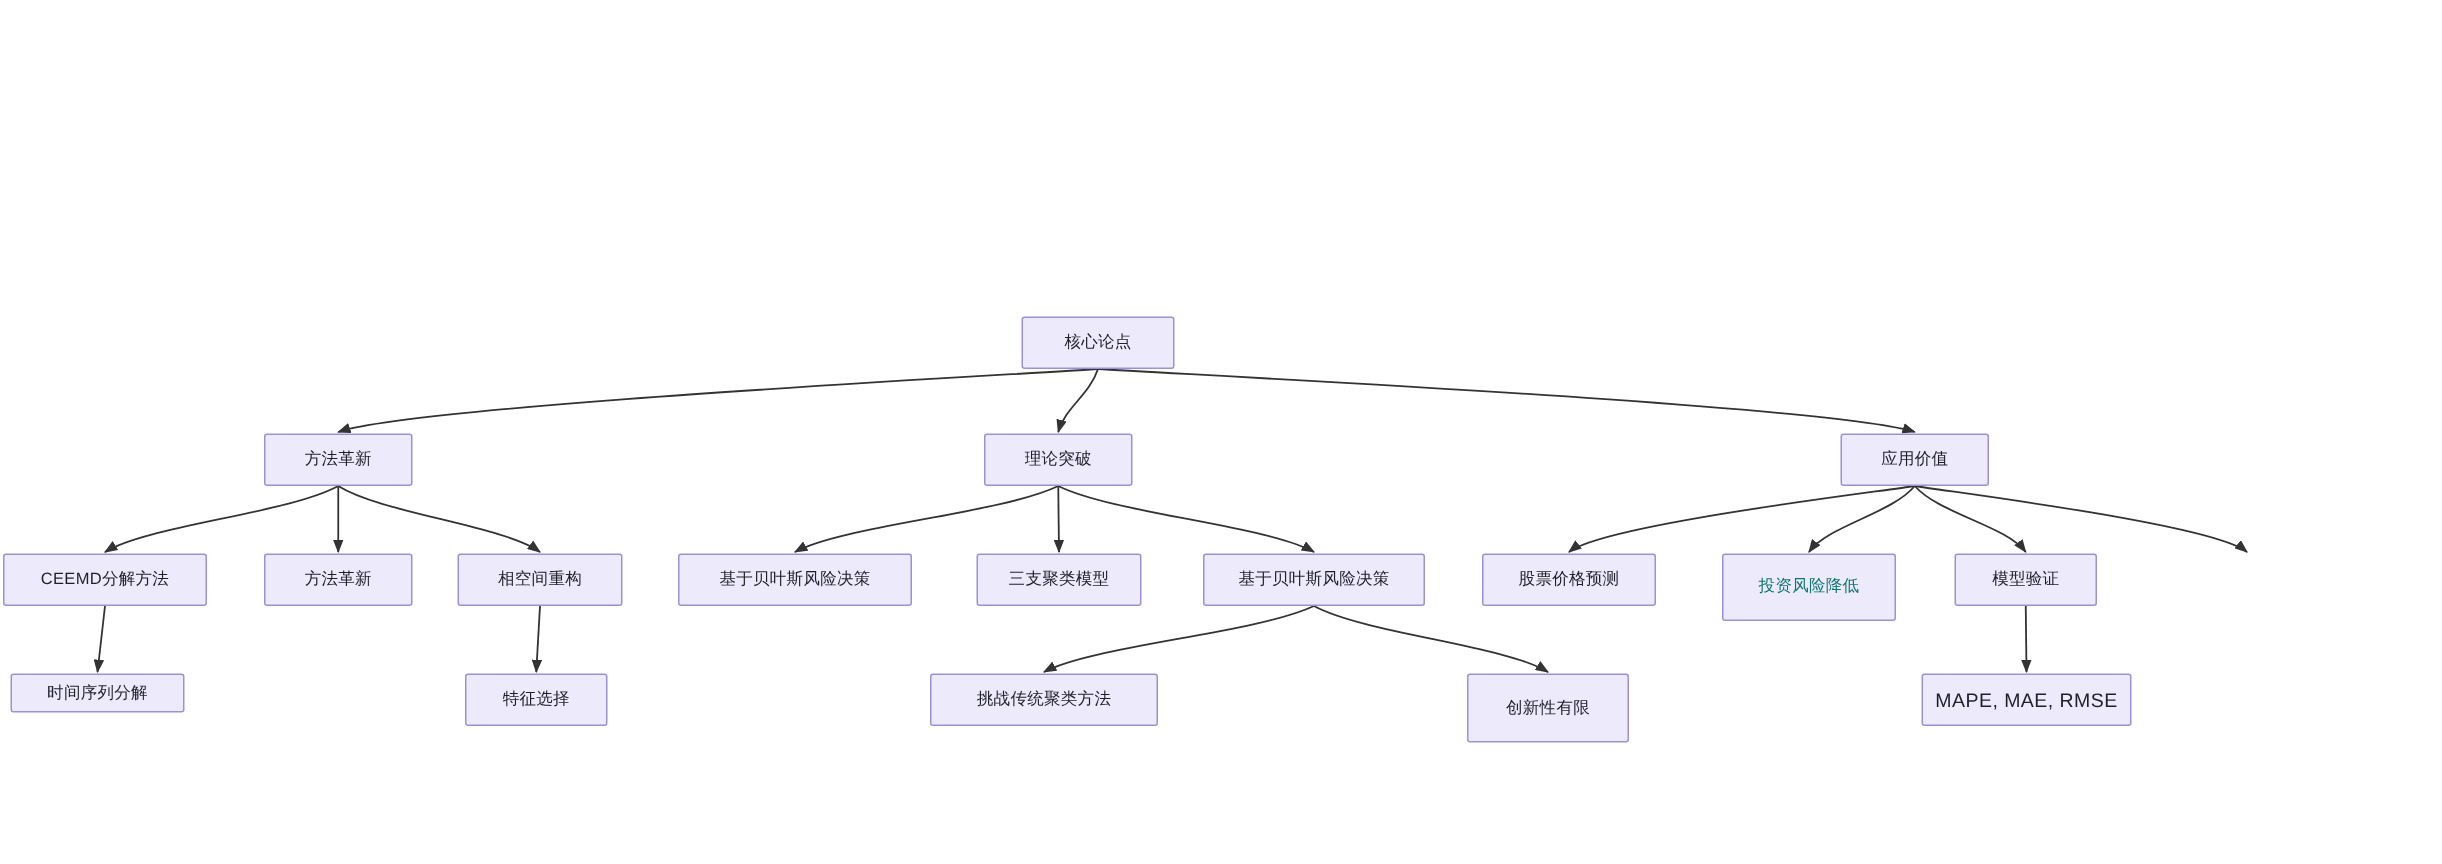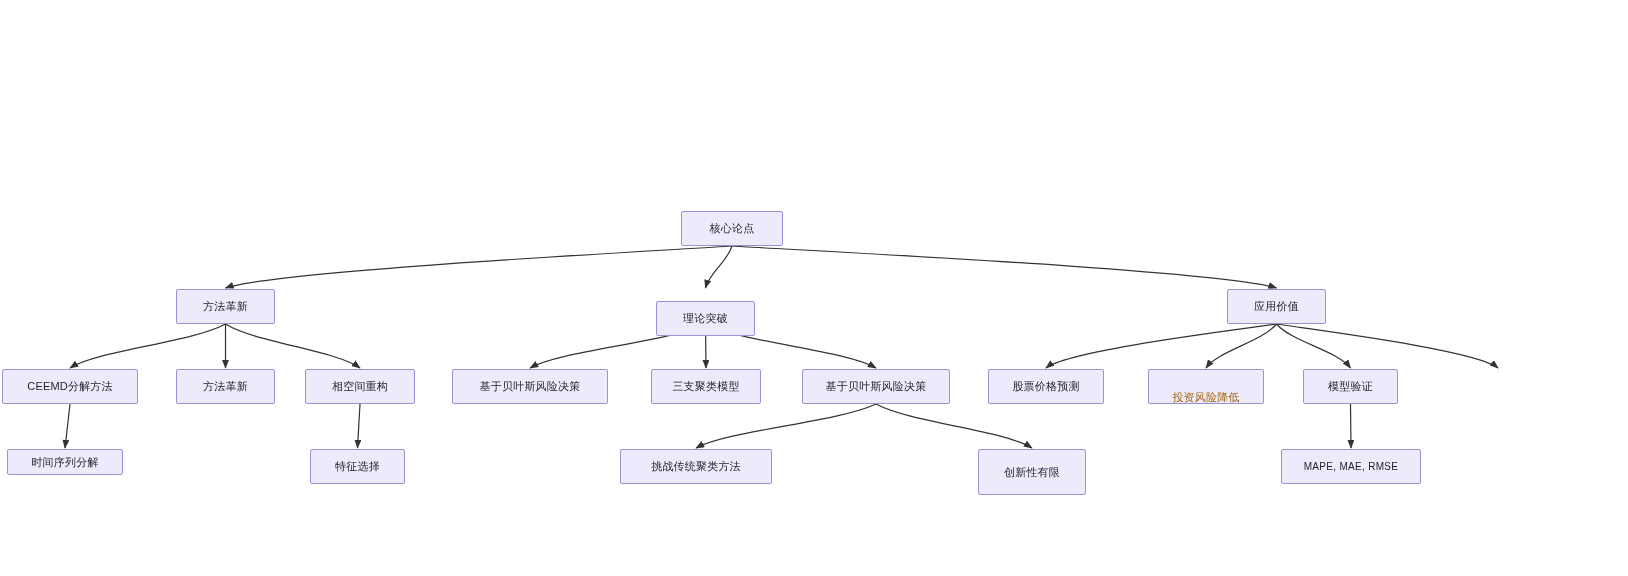--- a/index.html
+++ b/index.html
@@ -52,21 +52,21 @@
     line-height: 1;
     letter-spacing: 0.2px;
     white-space: nowrap;
     user-select: none;
   }
   .node .node-label {
     display: block;
     padding: 0 2px;
   }
   .node.latin {
-    font-size: 10px;
+    font-size: 13px;
     letter-spacing: 0.3px;
   }
 </style>
 </head>
 <body>
 
 <div id="canvas">
   <svg id="edge-layer" viewBox="0 0 1628 576" width="1628" height="576" xmlns="http://www.w3.org/2000/svg">
     <defs>
       <marker id="arrowhead" markerWidth="9" markerHeight="7" refX="8.2" refY="3.5" orient="auto" markerUnits="userSpaceOnUse">
@@ -94,21 +94,21 @@
         <path d="M 1350.5 404 L 1351 448" class="edge-path" stroke="#333333" marker-end="url(#arrowhead)"></path>
       </g>
   </svg>
   <div id="node-layer">
       <div class="node" style="left: 681px; top: 211px; width: 102px; height: 35px; background: rgb(236, 234, 251); border-color: rgb(154, 146, 212); color: rgb(31, 31, 40);">
         <span class="node-label">核心论点</span>
       </div>
       <div class="node" style="left: 176px; top: 289px; width: 99px; height: 35px; background: rgb(236, 234, 251); border-color: rgb(154, 146, 212); color: rgb(31, 31, 40);">
         <span class="node-label">方法革新</span>
       </div>
-      <div class="node" style="left: 656px; top: 301px; width: 99px; height: 35px; background: rgb(236, 234, 251); border-color: rgb(154, 146, 212); color: rgb(31, 31, 40);">
+      <div class="node" style="left: 656px; top: 289px; width: 99px; height: 35px; background: rgb(236, 234, 251); border-color: rgb(154, 146, 212); color: rgb(31, 31, 40);">
         <span class="node-label">理论突破</span>
       </div>
       <div class="node" style="left: 1227px; top: 289px; width: 99px; height: 35px; background: rgb(236, 234, 251); border-color: rgb(154, 146, 212); color: rgb(31, 31, 40);">
         <span class="node-label">应用价值</span>
       </div>
       <div class="node" style="left: 2px; top: 369px; width: 136px; height: 35px; background: rgb(236, 234, 251); border-color: rgb(154, 146, 212); color: rgb(31, 31, 40);">
         <span class="node-label">CEEMD分解方法</span>
       </div>
       <div class="node" style="left: 176px; top: 369px; width: 99px; height: 35px; background: rgb(236, 234, 251); border-color: rgb(154, 146, 212); color: rgb(31, 31, 40);">
         <span class="node-label">方法革新</span>
@@ -121,21 +121,21 @@
       </div>
       <div class="node" style="left: 651px; top: 369px; width: 110px; height: 35px; background: rgb(236, 234, 251); border-color: rgb(154, 146, 212); color: rgb(31, 31, 40);">
         <span class="node-label">三支聚类模型</span>
       </div>
       <div class="node" style="left: 802px; top: 369px; width: 148px; height: 35px; background: rgb(236, 234, 251); border-color: rgb(154, 146, 212); color: rgb(31, 31, 40);">
         <span class="node-label">基于贝叶斯风险决策</span>
       </div>
       <div class="node" style="left: 988px; top: 369px; width: 116px; height: 35px; background: rgb(236, 234, 251); border-color: rgb(154, 146, 212); color: rgb(31, 31, 40);">
         <span class="node-label">股票价格预测</span>
       </div>
-      <div class="node" style="left: 1148px; top: 369px; width: 116px; height: 35px; background: rgb(236, 234, 251); border-color: rgb(154, 146, 212); color: #a16207; align-items: flex-end;">
+      <div class="node" style="left: 1148px; top: 369px; width: 116px; height: 45px; background: rgb(236, 234, 251); border-color: rgb(154, 146, 212); color: #0f766e;">
         <span class="node-label">投资风险降低</span>
       </div>
       <div class="node" style="left: 1303px; top: 369px; width: 95px; height: 35px; background: rgb(236, 234, 251); border-color: rgb(154, 146, 212); color: rgb(31, 31, 40);">
         <span class="node-label">模型验证</span>
       </div>
       <div class="node" style="left: 7px; top: 449px; width: 116px; height: 26px; background: rgb(236, 234, 251); border-color: rgb(154, 146, 212); color: rgb(31, 31, 40);">
         <span class="node-label">时间序列分解</span>
       </div>
       <div class="node" style="left: 310px; top: 449px; width: 95px; height: 35px; background: rgb(236, 234, 251); border-color: rgb(154, 146, 212); color: rgb(31, 31, 40);">
         <span class="node-label">特征选择</span>

